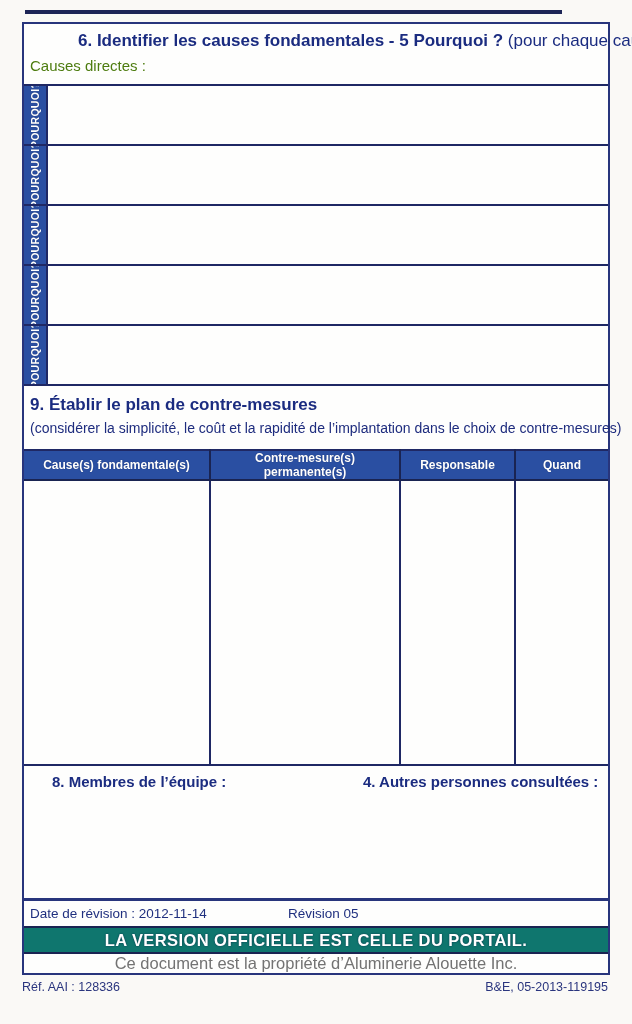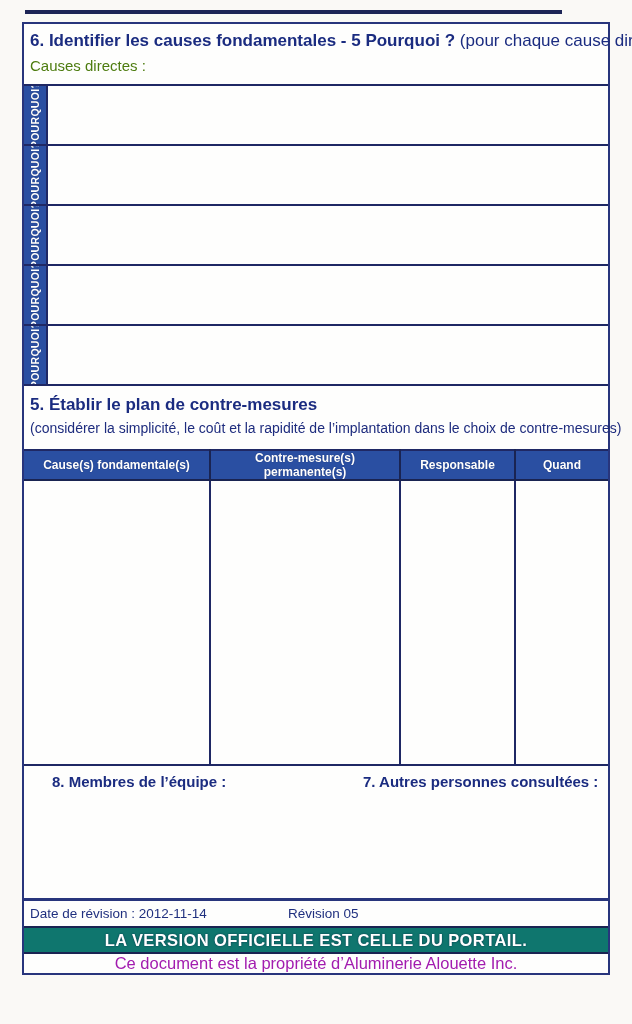--- a/index.html
+++ b/index.html
@@ -26,21 +26,21 @@
     background: #fefefd;
     display: flex; flex-direction: column;
   }
   
   .s6-header {
     height: 62px; flex: none;
     border-bottom: 2px solid #1f2864;
     padding: 5px 6px 0 6px;
   }
   .s6-title { font-size: 17px; line-height: 24px; white-space: nowrap; }
-  .s6-title .bold { font-weight: bold; }
+  .s6-title .bold { font-weight: bold; margin-left: 48px; }
   .s6-title .normal { font-weight: normal; }
   .causes-label { font-size: 15px; line-height: 26px; color: #4d7c0f; }
   
   .why-rows { flex: none; }
   .why-row {
     height: 60px; display: flex;
     border-bottom: 2px solid #1f2864;
   }
   .why-strip {
     flex: none; width: 24px;
@@ -122,21 +122,21 @@
     display: flex; align-items: center; justify-content: center;
     color: #ffffff; font-weight: bold; font-size: 16.5px;
     letter-spacing: 0.4px;
     text-shadow: 0 0 2px rgba(12,20,60,.7);
     white-space: nowrap;
   }
   
   .property-row {
     flex: 1;
     display: flex; align-items: center; justify-content: center;
-    font-size: 16.5px; color: #a21caf;
+    font-size: 16.5px; color: #737373;
     white-space: nowrap;
   }
   
   .footer {
     position: absolute; left: 22px; top: 980px; width: 586px;
     display: flex; justify-content: space-between;
     font-size: 12.5px; color: #2a357e;
   }
 </style>
 </head>
@@ -183,21 +183,21 @@
       </div>
       <div class="why-row">
         <div class="why-strip">
           <span class="why-label">POURQUOI?</span>
         </div>
         <div class="why-content"></div>
       </div>
     </div>
 
     <div class="s7-header">
-      <div class="s7-title">5. Établir le plan de contre-mesures</div>
+      <div class="s7-title">9. Établir le plan de contre-mesures</div>
       <div class="s7-subtitle">(considérer la simplicité, le coût et la rapidité de l’implantation dans le choix de contre-mesures)</div>
     </div>
 
     <table class="cm-table">
       <colgroup>
         <col class="col1">
           <col class="col2">
           <col class="col3">
           <col class="col4">
       </colgroup>
@@ -214,28 +214,32 @@
           <td></td>
           <td></td>
           <td></td>
           <td></td>
         </tr>
       </tbody>
     </table>
 
     <div class="s89">
       <div class="s8-title">8. Membres de l’équipe :</div>
-      <div class="s9-title">7. Autres personnes consultées :</div>
+      <div class="s9-title">4. Autres personnes consultées :</div>
     </div>
 
     <div class="date-row">
       <span class="date-label">Date de révision : 2012-11-14</span>
       <span class="revision-label">Révision 05</span>
     </div>
 
     <div class="banner">LA VERSION OFFICIELLE EST CELLE DU PORTAIL.</div>
 
     <div class="property-row">Ce document est la propriété d’Aluminerie Alouette Inc.</div>
 
   </div>
 
+  <div class="footer">
+    <span>Réf. AAI : 128336</span>
+    <span>B&amp;E, 05-2013-119195</span>
+  </div>
 
 </div>
 
 </body></html>

